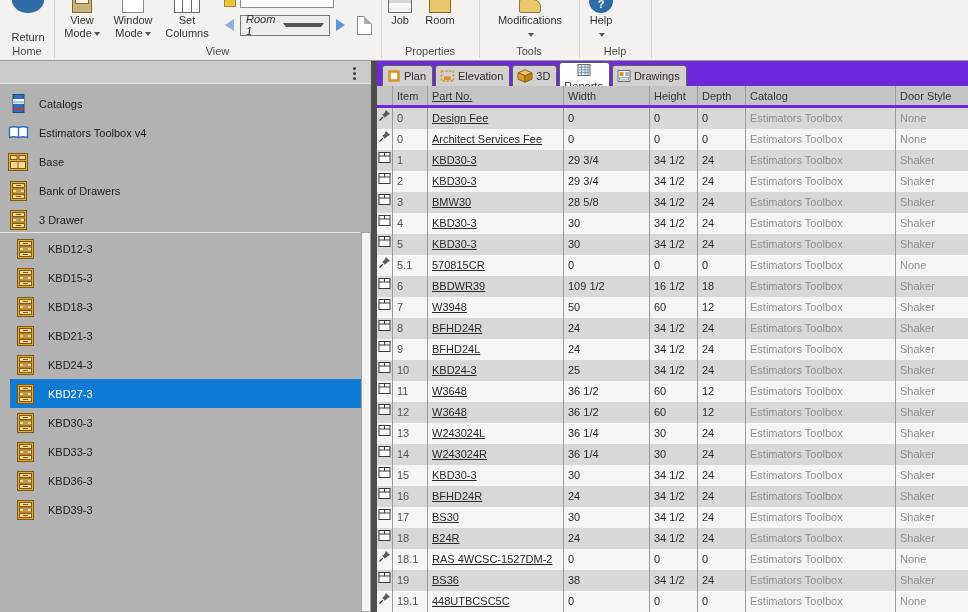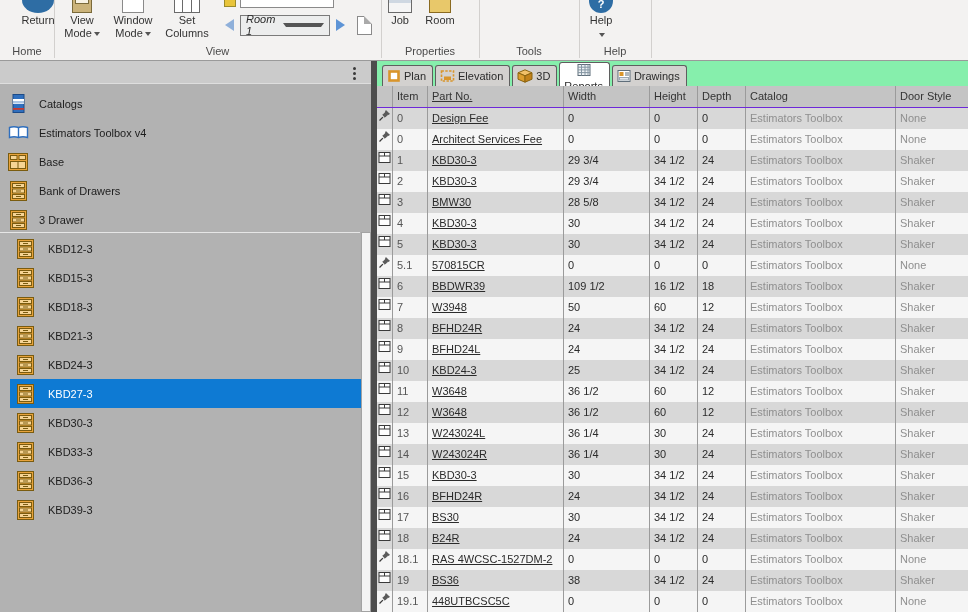--- a/index.html
+++ b/index.html
@@ -51,28 +51,28 @@
   .list { position:absolute; left:10px; top:173px; width:351px; }
   .list-item .ic { width:22px; height:22px; margin-left:4px; display:flex; align-items:center; justify-content:center; }
   .list-item .lb { margin-left:12px; color:#1d1d1d; }
   .list-item.selected { background:#0e7ad3; }
   .list-item.selected .lb { color:#fff; }
   .sb-scroll { position:absolute; left:361px; top:171px; width:10px; height:380px; background:#a3a3a3; }
   .sb-thumb { position:absolute; left:1px; top:1px; width:8px; height:378px; background:#f4f4f4; }
   .divider { position:absolute; left:371px; top:61px; width:6px; height:551px; background:#4d4d4d; }
 
   
-  .main { position:absolute; left:377px; top:61px; width:591px; height:551px; background:#86efac; }
+  .main { position:absolute; left:377px; top:61px; width:591px; height:551px; background:#6d28d9; }
   .tabbar { position:absolute; left:0; top:0; width:591px; height:25px; display:flex; align-items:flex-end; padding-left:5px; }
   .tab { height:21px; margin-right:2px; display:flex; align-items:center; gap:3px; padding:0 6px 0 4px; background:#d3d1cf; border:1px solid #5f5f5f; border-bottom:none; border-radius:3px 3px 0 0; cursor:pointer; white-space:nowrap; }
   .tab.active { height:24px; background:#fff; font-weight:normal;flex-direction:column; }
   .tab .tic { display:flex; align-items:center; }
 
   .tablewrap { position:absolute; left:0; top:25px; width:591px; height:526px; background:#f5f5f5; }
-  .thead { display:flex; height:22px; background:#c4c4c4; border-bottom:1px solid #6d28d9; }
+  .thead { display:flex; height:22px; background:#c4c4c4; border-bottom:3px solid #6d28d9; }
   .thead .cell { color:#333; line-height:21px; }
   .trow { display:flex; height:21px; }
   .trow.alt { background:#d8d8d8; }
   .trow.norm { background:#f5f5f5; }
   .cell { border-right:1px solid #9b9b9b; padding-left:4px; line-height:21px; white-space:nowrap; overflow:hidden; }
   .c0 { width:16px; padding:0; display:flex; align-items:center; justify-content:center; }
   .c1 { width:35px; color:#555; }
   .c2 { width:136px;text-decoration:underline; }
   .c3 { width:86px; }
   .c4 { width:48px; }
@@ -82,21 +82,21 @@
   .muted { color:#8f8f8f; }
 </style>
 </head>
 <body>
 
 <div class="ribbon">
 
   <span class="top-remnant-icon"></span>
   <span class="top-remnant-input"></span>
 
-  <div class="rbtn" style="left:14px; width:48px;">
+  <div class="rbtn" style="left:4px; width:48px;justify-content:space-between;">
     <div class="ricon">
         <div class="g-return"></div>
       </div>
     <div class="rlabel">Return</div>
   </div>
   <div class="grp-label" style="left:0; width:54px;">Home</div>
   <div class="vsep" style="left:54px;"></div>
 
   <div class="rbtn" style="left:58px; width:48px;">
     <div class="ricon">
@@ -145,20 +145,27 @@
   </div>
   <div class="rbtn" style="left:418px; width:44px;">
     <div class="ricon">
         <div class="g-room"></div>
       </div>
     <div class="rlabel">Room</div>
   </div>
   <div class="grp-label" style="left:381px; width:98px;">Properties</div>
   <div class="vsep" style="left:479px;"></div>
 
+  <div class="rbtn" style="left:487px; width:86px;">
+    <div class="ricon">
+        <div class="g-mods"></div>
+      </div>
+    <div class="rlabel">Modifications</div>
+    <div class="caret-row"><span class="caret"></span></div>
+  </div>
   <div class="grp-label" style="left:479px; width:100px;">Tools</div>
   <div class="vsep" style="left:579px;"></div>
 
   <div class="rbtn" style="left:582px; width:38px;">
     <div class="ricon">
         <div class="g-help">?</div>
       </div>
     <div class="rlabel">Help</div>
     <div class="caret-row"><span class="caret"></span></div>
   </div>

